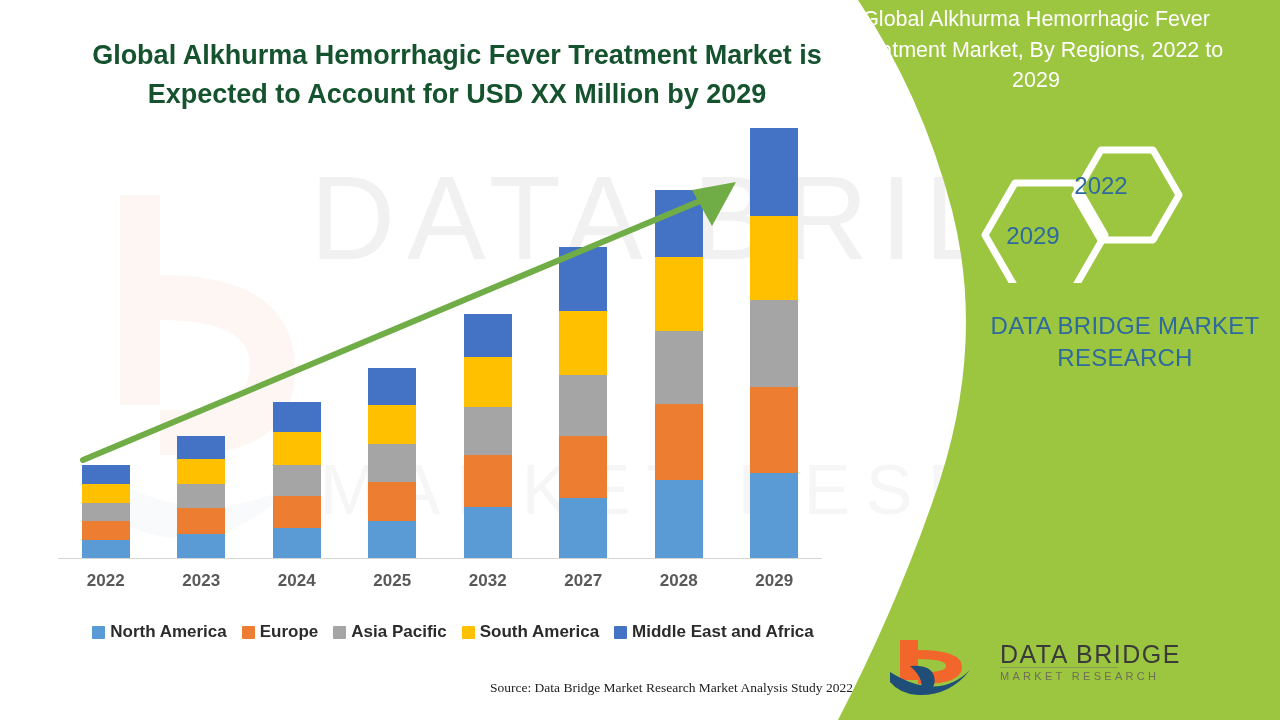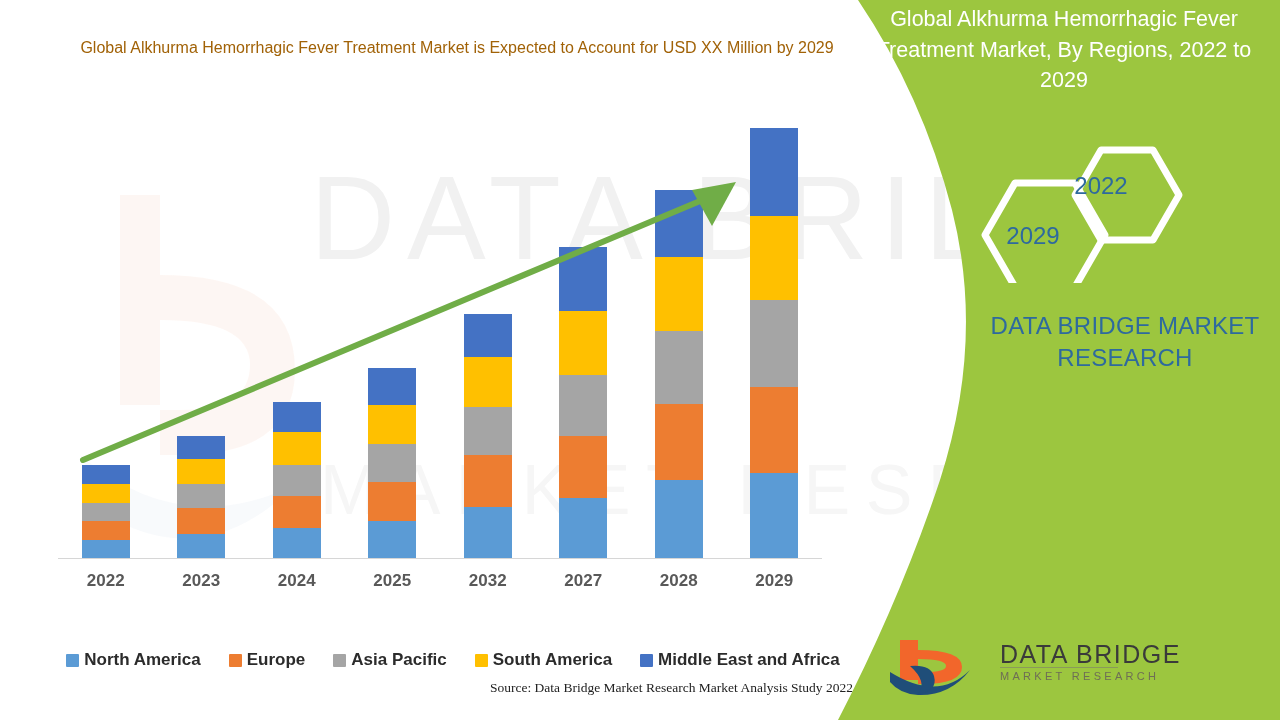--- a/index.html
+++ b/index.html
@@ -26,24 +26,24 @@
   .wm-market{ left:320px; top:450px; font-size:70px; color:#f6f6f6; letter-spacing:.22em;}
   .wm-logo{
     position:absolute;left:60px;top:155px;width:340px;height:420px;
     opacity:.55;
   }
 
   
   .headline{
     position:absolute; left:62px; top:36px; width:790px;
     text-align:center;
-    color:#a16207;
-    font-size:16px;
+    color:#14532d;
+    font-size:27px;
     line-height:1.45;
-    font-weight:400;
+    font-weight:700;
   }
 
   
   .chart{position:absolute;left:0;top:0;width:860px;height:620px;}
   .plot{position:absolute;left:58px;top:120px;width:764px;height:438px;}
   .baseline{
     position:absolute;left:58px;top:558px;width:764px;height:1px;background:#d6d6d6;
   }
   .bar-group{
     position:absolute;bottom:0;width:764px;height:438px;left:0;
@@ -55,42 +55,42 @@
   .xaxis{
     position:absolute;left:58px;top:566px;width:764px;height:30px;
     display:flex;align-items:center;justify-content:space-around;
   }
   .xtick{
     width:48px;text-align:center;color:#595959;font-weight:bold;font-size:17px;
   }
 
   .legend{
     position:absolute;left:58px;top:614px;width:790px;height:28px;
-    display:flex;align-items:flex-start;justify-content:center;gap:28px;margin-top:36px;
+    display:flex;align-items:flex-end;justify-content:center;gap:15px;
   }
   .legend-item{display:flex;align-items:center;gap:5px;}
   .legend-swatch{width:13px;height:13px;display:inline-block;border-radius:1px;}
   .legend-label{color:#2b2b2b;font-size:17px;font-weight:bold;white-space:nowrap;}
 
   .arrow{position:absolute;left:0;top:0;width:860px;height:620px;pointer-events:none;}
 
   
   .footer{position:absolute;left:0;top:676px;width:860px;height:30px;}
   .footer span{
     position:absolute;
     font-family:"Liberation Serif",serif;
     font-size:13.5px;color:#222;white-space:nowrap;
   }
   .foot-dmca{left:30px;top:4px;}
   .foot-src{left:490px;top:4px;}
 
   
   .green-panel{position:absolute;left:0;top:0;width:1280px;height:720px;}
   .panel-title{
-    position:absolute;left:864px;top:4px;width:400px;
+    position:absolute;left:836px;top:4px;width:400px;
     text-align:center;color:#ffffff;font-size:21.5px;line-height:1.42;font-weight:400;
   }
   .hexes{position:absolute;left:975px;top:138px;width:220px;height:145px;}
   .hex-label{
     position:absolute;color:#2e6a9e;font-size:24px;font-weight:400;
     text-align:center;width:100px;
   }
   .hex-label-2022{left:76px;top:34px;}
   .hex-label-2029{left:8px;top:84px;}
 

